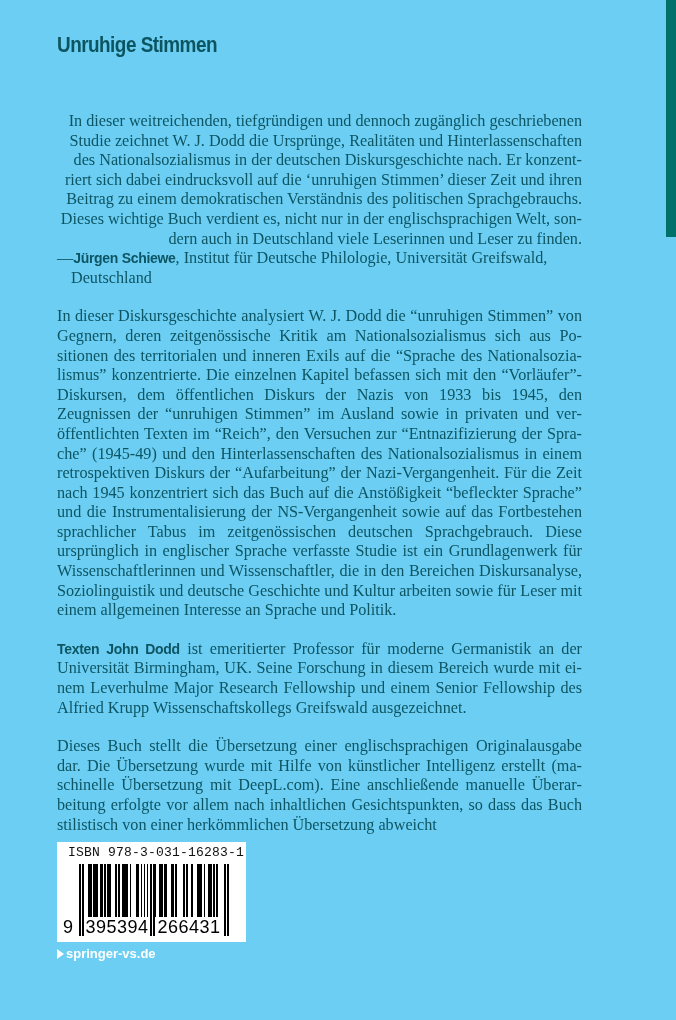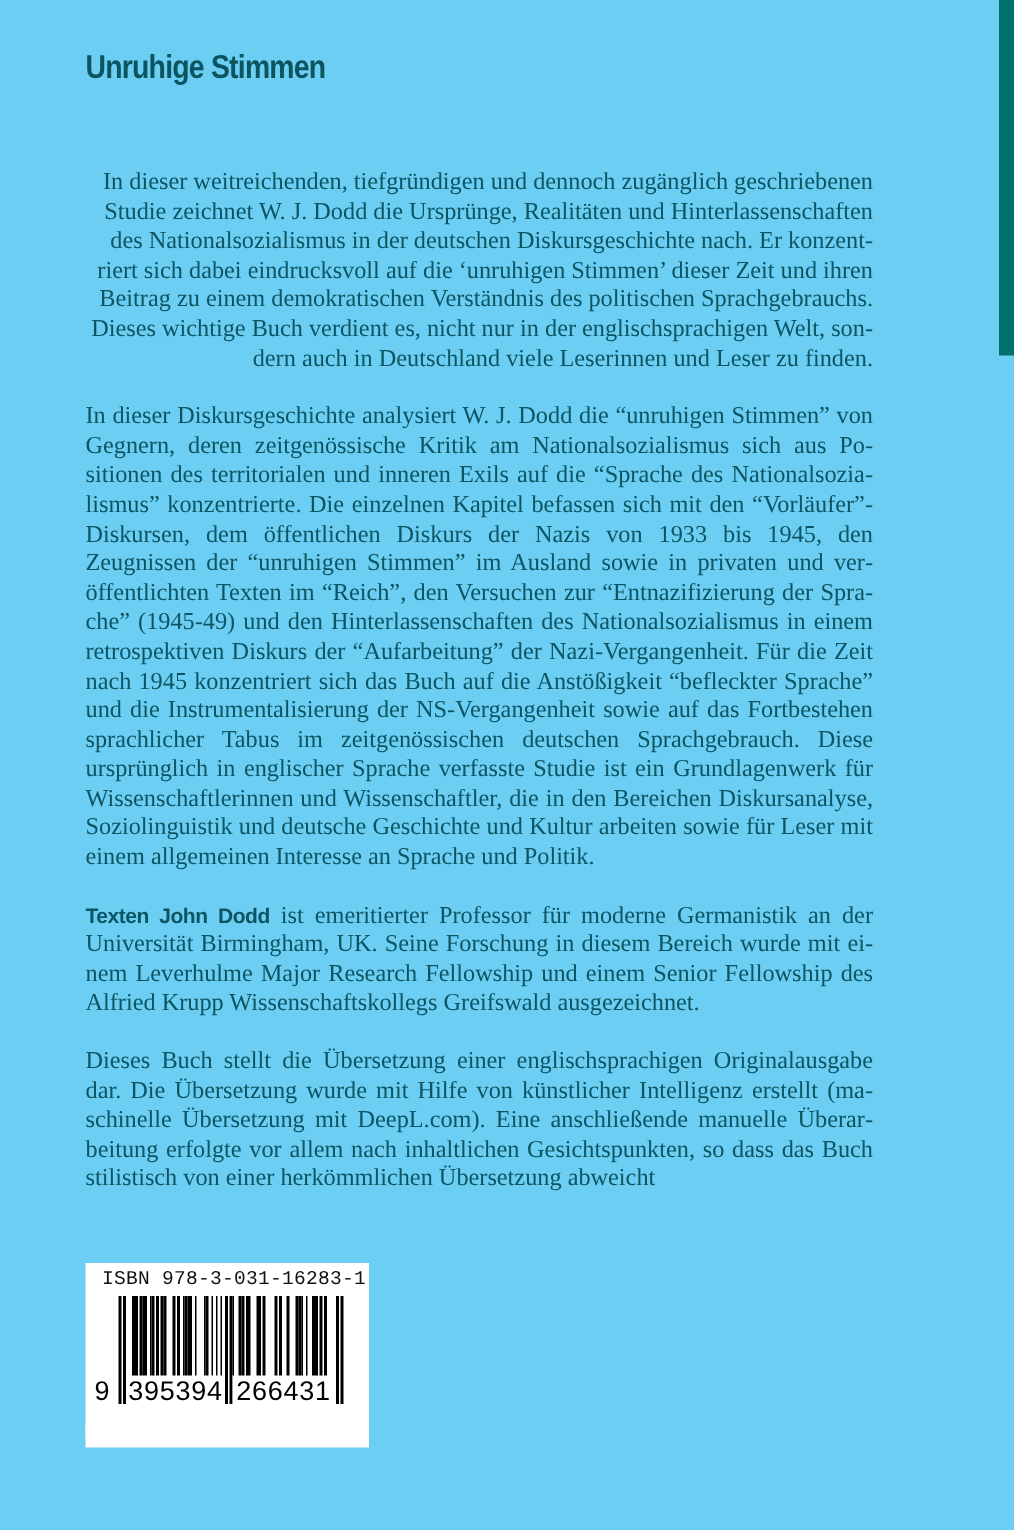--- a/index.html
+++ b/index.html
@@ -61,21 +61,21 @@
       font-weight: bold;
       font-size: 14px;
       letter-spacing: -0.3px;
     }
     .gap { height: 19px; }
     .barcode-box {
       position: absolute;
       left: 57px;
       top: 842px;
       width: 189px;
-      height: 123px;
+      height: 100px;
       background: #ffffff;
     }
     .isbn-text {
       position: absolute;
       left: 11px;
       top: 3px;
       font-family: "Liberation Mono", "DejaVu Sans Mono", monospace;
       font-size: 13px;
       color: #111;
       letter-spacing: 0.2px;
@@ -148,20 +148,21 @@
   </style>
 </head>
 <body>
 
 <div class="spine-strip"></div>
 
 <h1 class="title">Unruhige Stimmen</h1>
 
 <div class="content">
   <p class="p-quote">In dieser weitreichenden, tiefgründigen und dennoch zugänglich geschriebenen Studie zeichnet W. J. Dodd die Ursprünge, Realitäten und Hinterlassenschaften des Nationalsozialismus in der deutschen Diskursgeschichte nach. Er konzent­riert sich dabei eindrucksvoll auf die ‘unruhigen Stimmen’ dieser Zeit und ihren Beitrag zu einem demokratischen Verständnis des politischen Sprachgebrauchs. Dieses wichtige Buch verdient es, nicht nur in der englischsprachigen Welt, son­dern auch in Deutschland viele Leserinnen und Leser zu finden.</p>
+  <div class="attribution"><span>—</span><span class="sans-bold">Jürgen Schiewe</span><span>, Institut für Deutsche Philologie, Universität Greifswald, Deutschland</span></div>
 
   <div class="gap"></div>
 
   <p>In dieser Diskursgeschichte analysiert W. J. Dodd die “unruhigen Stimmen” von Gegnern, deren zeitgenössische Kritik am Nationalsozialismus sich aus Po­sitionen des territorialen und inneren Exils auf die “Sprache des Nationalsozia­lismus” konzentrierte. Die einzelnen Kapitel befassen sich mit den “Vorläufer”-Diskursen, dem öffentlichen Diskurs der Nazis von 1933 bis 1945, den Zeugnissen der “unruhigen Stimmen” im Ausland sowie in privaten und ver­öffentlichten Texten im “Reich”, den Versuchen zur “Entnazifizierung der Spra­che” (1945-49) und den Hinterlassenschaften des Nationalsozialismus in einem retrospektiven Diskurs der “Aufarbeitung” der Nazi-Vergangenheit. Für die Zeit nach 1945 konzentriert sich das Buch auf die Anstößigkeit “befleckter Sprache” und die Instrumentalisierung der NS-Vergangenheit sowie auf das Fortbeste­hen sprachlicher Tabus im zeitgenössischen deutschen Sprachgebrauch. Diese ursprünglich in englischer Sprache verfasste Studie ist ein Grundlagenwerk für Wissenschaftlerinnen und Wissenschaftler, die in den Bereichen Diskursanaly­se, Soziolinguistik und deutsche Geschichte und Kultur arbeiten sowie für Leser mit einem allgemeinen Interesse an Sprache und Politik.</p>
 
   <div class="gap"></div>
 
   <p><span class="sans-bold">Texten John Dodd</span><span> ist emeritierter Professor für moderne Germanistik an der Universität Birmingham, UK. Seine Forschung in diesem Bereich wurde mit ei­nem Leverhulme Major Research Fellowship und einem Senior Fellowship des Alfried Krupp Wissenschaftskollegs Greifswald ausgezeichnet.</span></p>
 
   <div class="gap"></div>

